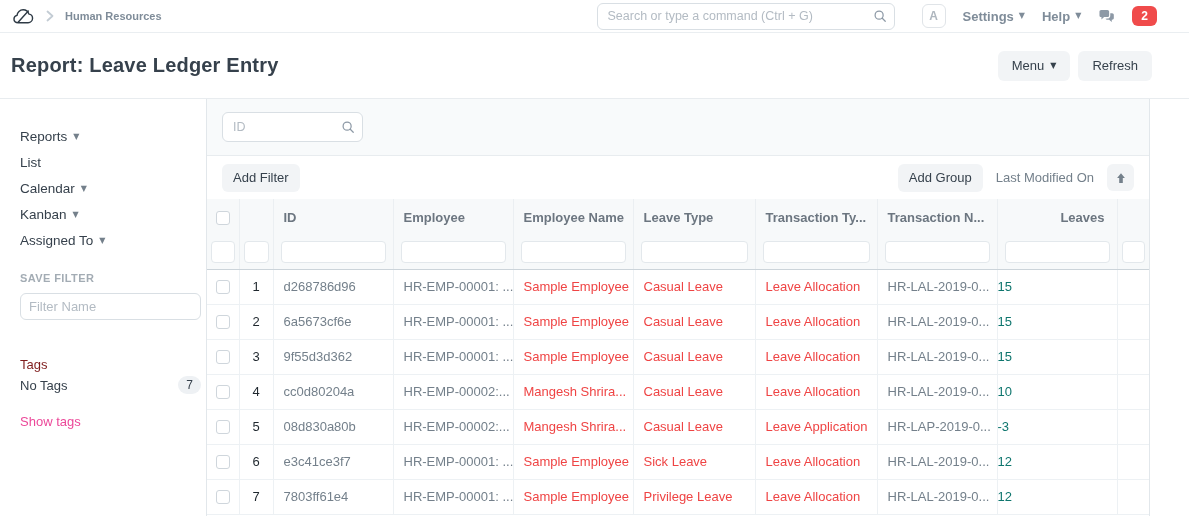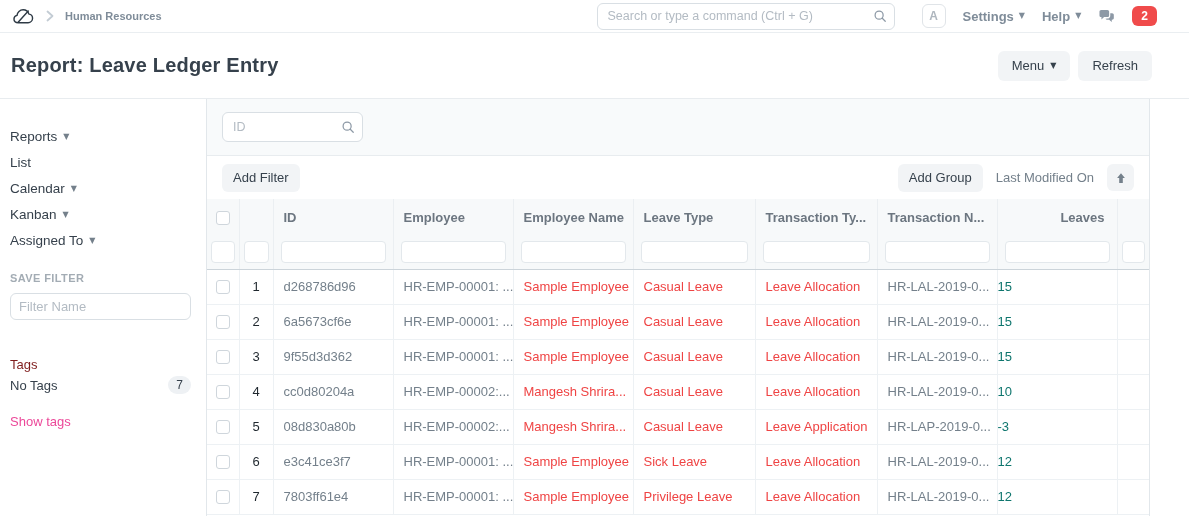--- a/index.html
+++ b/index.html
@@ -36,21 +36,21 @@
   .head-actions { display:flex; gap:8px; }
   .btn { background:#f2f4f6; border:none; border-radius:6px; height:30px; padding:0 14px;
     font:inherit; font-size:13px; color:#36414c; display:inline-flex; align-items:center;
     gap:6px; cursor:pointer; }
   .btn .caret { color:#36414c; }
 
   
   .layout { display:flex; height:417px; }
 
   
-  .sidebar { width:206px; padding:30px 15px 0 10px; flex:none; }
+  .sidebar { width:206px; padding:30px 15px 0 20px; flex:none; }
   .sb-item { margin-bottom:11px; font-size:13.5px; color:#36414c; display:flex;
     align-items:center; gap:6px; cursor:pointer; line-height:15px; }
   .sb-item .caret { color:#74808b; }
   .sb-label { margin-top:24px; font-size:11px; font-weight:600; color:#a3acb4; letter-spacing:.4px; }
   .sb-input { margin-top:9px; width:181px; height:27px; border:1px solid #d9dfe4;
     border-radius:6px; padding:0 8px; font:inherit; font-size:13px; outline:none; }
   .sb-input::placeholder { color:#b3bbc3; }
   .sb-tags { margin-top:37px; }
   .tags-title { color:#7f1d1d; }
   .no-tags { display:flex; justify-content:space-between; align-items:center;

